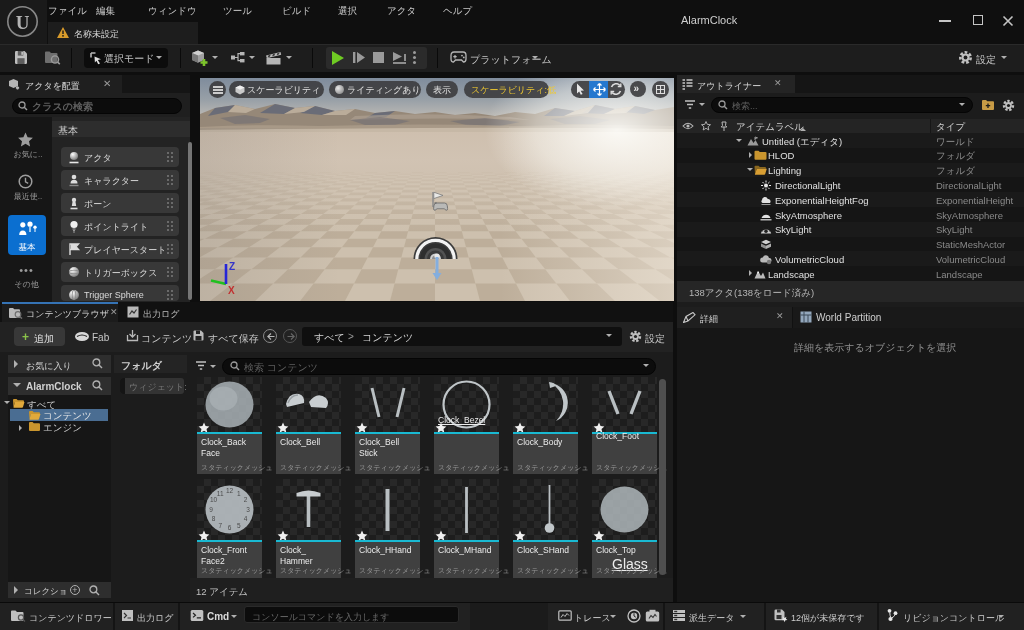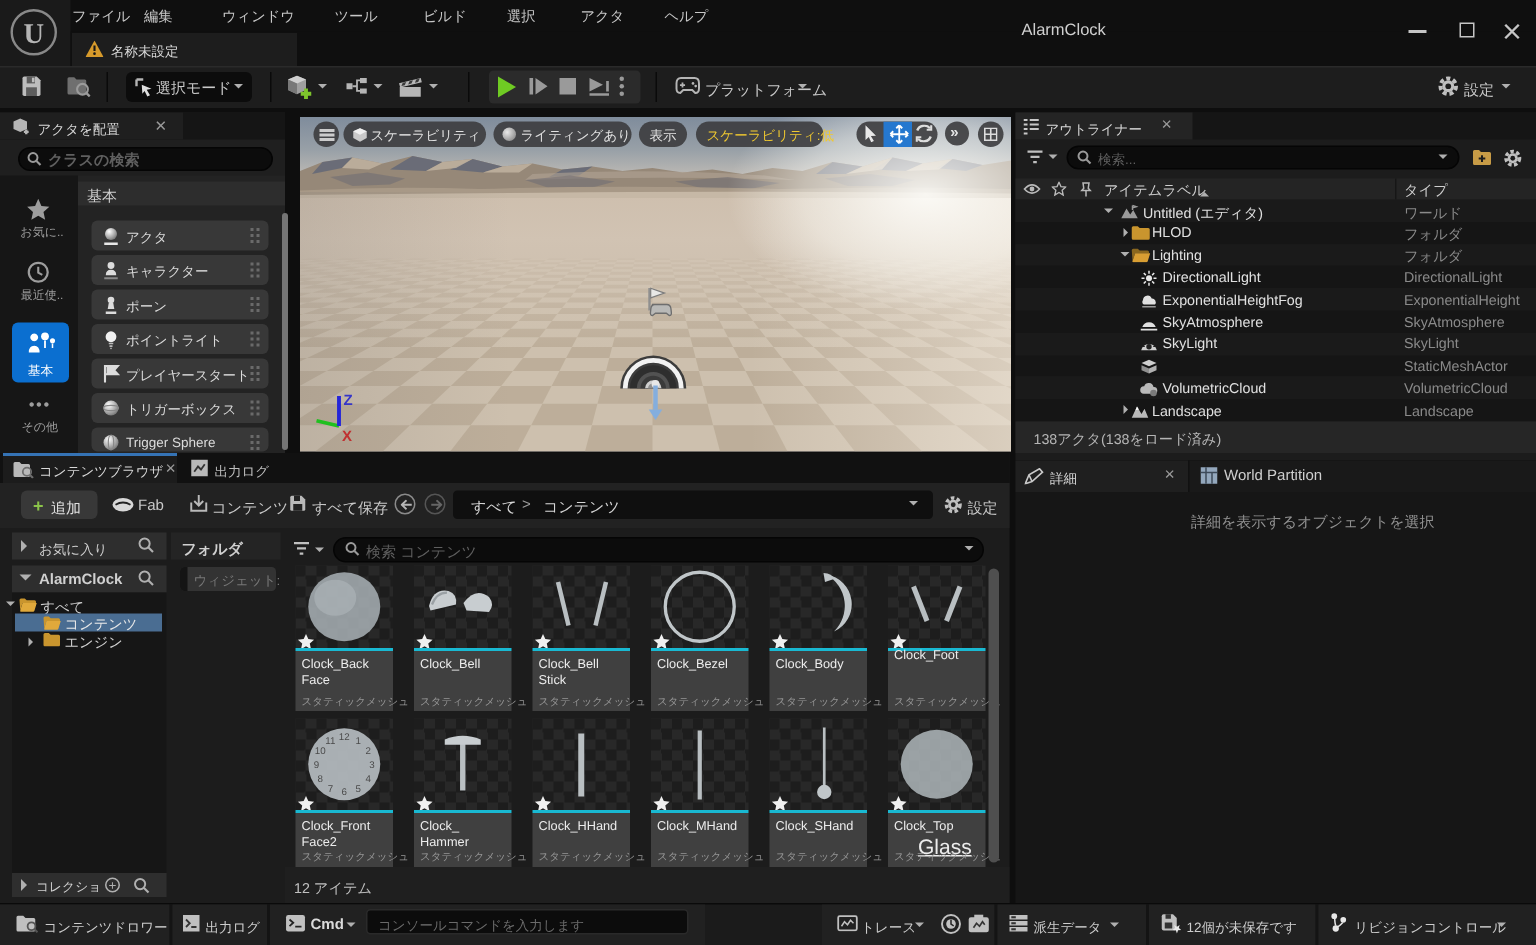--- a/index.html
+++ b/index.html
@@ -1002,21 +1002,21 @@
 <div class="abs" style="left:359px;top:463px;font-size:7px;color:#969696;white-space:nowrap;">スタティックメッシュ</div>
 <div class="abs" style="left:434px;top:377px;width:65px;height:55px;background:repeating-conic-gradient(#282828 0% 25%,#1d1d1d 25% 50%);background-size:14px 14px;overflow:hidden;"></div>
 <svg class="abs" style="left:434px;top:377px;" width="65" height="55" viewBox="0 0 65 55">
     <circle cx="32.5" cy="27.5" r="23" fill="none" stroke="#c0c6c9" stroke-width="2.2"></circle>
   </svg>
 <svg class="abs" style="left:435px;top:422px;" width="12" height="12" viewBox="0 0 10 10">
     <path d="M5 0.5 L6.3 3.4 L9.5 3.7 L7.1 5.8 L7.8 9 L5 7.3 L2.2 9 L2.9 5.8 L0.5 3.7 L3.7 3.4 Z" fill="#f0f0f0"></path>
   </svg>
 <div class="abs" style="left:434px;top:432px;width:65px;height:2px;background:#19b9d2;"></div>
 <div class="abs" style="left:434px;top:434px;width:65px;height:40px;background:#404040;"></div>
-<div class="abs" style="left:438px;top:437px;font-size:8.5px;color:#ececec;white-space:nowrap;">Clock_Bezel</div>
+<div class="abs" style="left:438px;top:415px;font-size:8.5px;color:#ececec;white-space:nowrap;text-decoration:underline;">Clock_Bezel</div>
 <div class="abs" style="left:438px;top:463px;font-size:7px;color:#969696;white-space:nowrap;">スタティックメッシュ</div>
 <div class="abs" style="left:513px;top:377px;width:65px;height:55px;background:repeating-conic-gradient(#282828 0% 25%,#1d1d1d 25% 50%);background-size:14px 14px;overflow:hidden;"></div>
 <svg class="abs" style="left:513px;top:377px;" width="65" height="55" viewBox="0 0 65 55">
     <path d="M38 6 a24 24 0 0 1 5 38 a20 20 0 0 0 -5 -38 Z" fill="#c0c6c9"></path>
     <path d="M36 5 a8 5 0 0 1 7 4 l-6 2 Z" fill="#c0c6c9"></path>
   </svg>
 <svg class="abs" style="left:514px;top:422px;" width="12" height="12" viewBox="0 0 10 10">
     <path d="M5 0.5 L6.3 3.4 L9.5 3.7 L7.1 5.8 L7.8 9 L5 7.3 L2.2 9 L2.9 5.8 L0.5 3.7 L3.7 3.4 Z" fill="#f0f0f0"></path>
   </svg>
 <div class="abs" style="left:513px;top:432px;width:65px;height:2px;background:#19b9d2;"></div>

